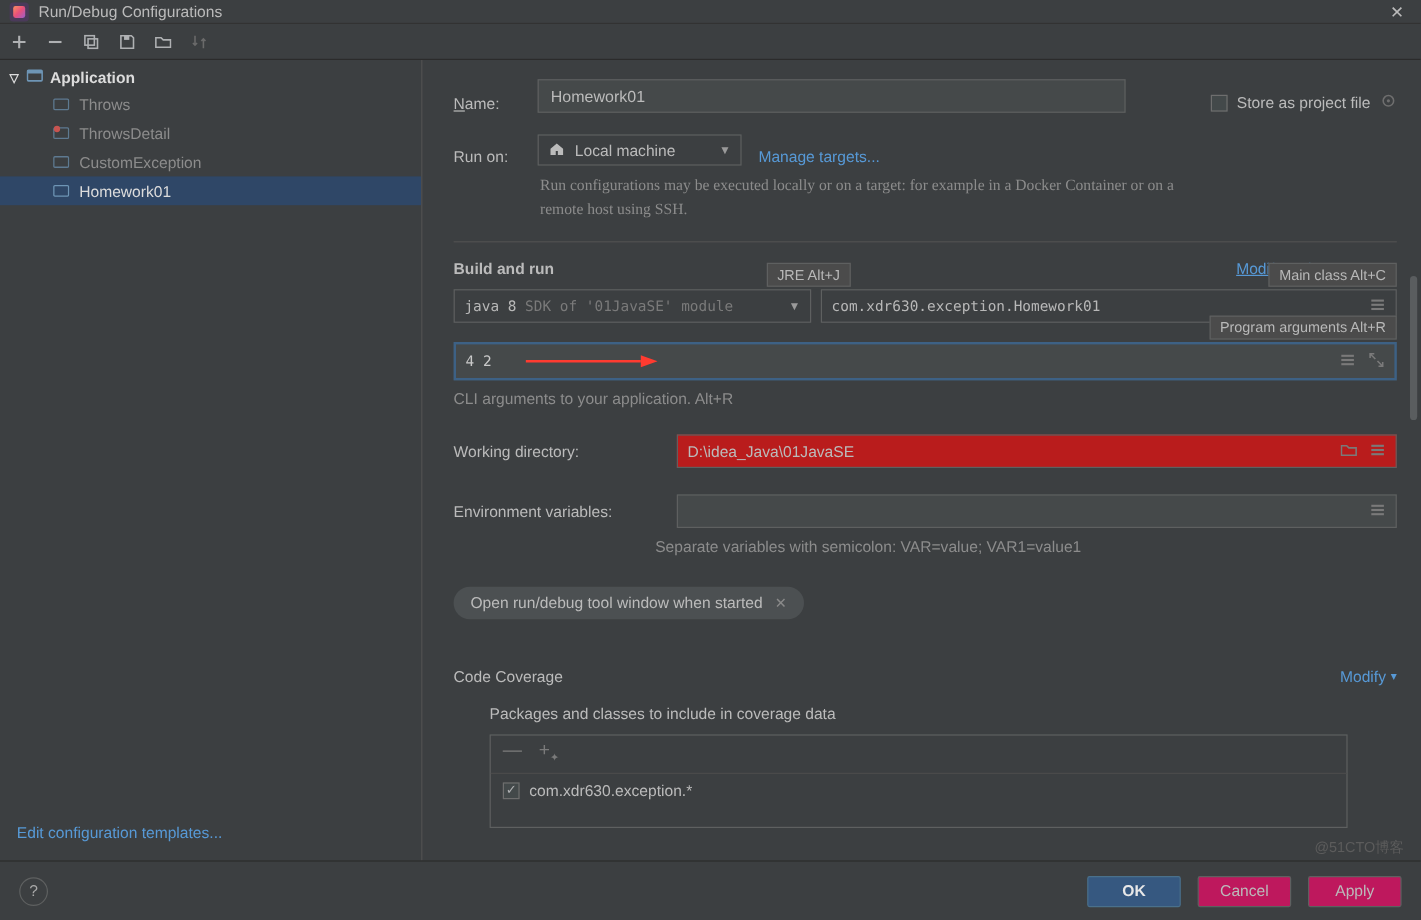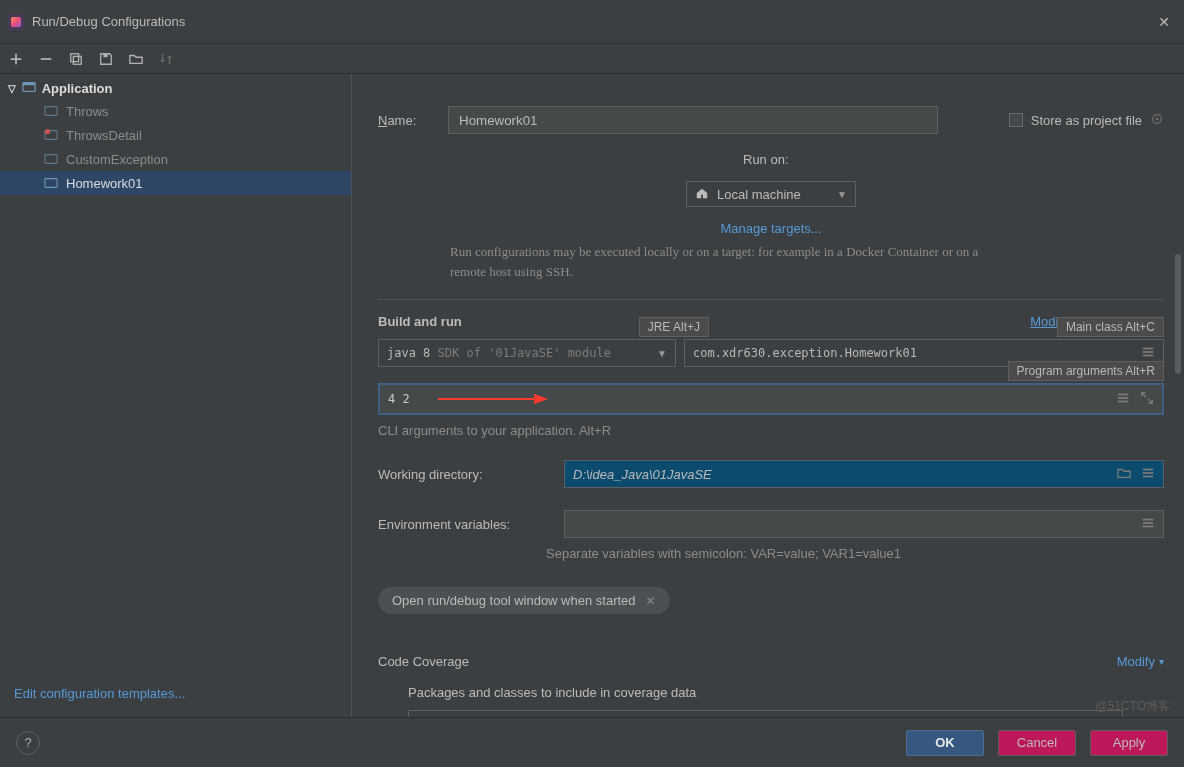--- a/index.html
+++ b/index.html
@@ -8,21 +8,21 @@
   font-size: 13px;
   background: #3c3f41;
   color: #bbbbbb;
   width: 1184px;
   height: 767px;
   overflow: hidden;
   display: flex;
   flex-direction: column;
 }
 .title-bar {
-  height: 44px;
+  height: 20px;
   display: flex;
   align-items: center;
   padding: 0 8px;
   border-bottom: 1px solid #323232;
 }
 .title-bar .app-icon { width:16px; height:16px; margin-right:8px; background:#4a3a5a; border-radius:3px; display:flex; align-items:center; justify-content:center; }
 .title-bar .app-icon::after { content:""; width:10px; height:10px; background:linear-gradient(135deg,#fd8f5f,#e84f7c,#9b5fcc); border-radius:2px; }
 .title-bar .title { flex:1; color:#bbbbbb; }
 .title-bar .close { color:#bbbbbb; cursor:pointer; padding:0 6px; font-size:14px; }
 
@@ -63,21 +63,21 @@
 .content {
   flex:1; position:relative; overflow:hidden;
 }
 .content-inner {
   position:absolute; left:0; top:0; right:10px; bottom:0;
   padding:16px 10px 0 26px;
   overflow:auto;
 }
 .scrollthumb { position:absolute; right:3px; top:180px; width:6px; height:120px; background:#5a5d5f; border-radius:3px; }
 
-.row { display:flex; align-items:center; margin-bottom:18px; gap:14px;margin-top:16px; }
+.row { display:flex; align-items:flex-end; margin-bottom:18px; gap:14px; }
 .lbl { width:56px; color:#bbbbbb; }
 .lbl .ul { text-decoration:underline; }
 .name-input {
   flex:0 0 490px; height:28px; background:#45494a; border:1px solid #5e6060;
   color:#bbbbbb; padding:0 10px; outline:none;
 }
 .store-wrap { margin-left:auto; display:flex; align-items:center; gap:8px; color:#bbbbbb; }
 .chk { width:14px; height:14px; border:1px solid #6e6e6e; background:#43494a; display:inline-block; }
 .gear-mini { color:#6e6e6e; }
 
@@ -123,22 +123,22 @@
 .args-input .end-icons { margin-left:auto; display:flex; gap:10px; color:#7a7a7a; }
 .arrow-annot {
   position:absolute; left:60px; top:10px; width:110px; height:12px; z-index:6; pointer-events:none;
 }
 .arrow-annot svg { width:110px; height:12px; }
 .cli-hint { color:#8c8c8c; margin-top:8px; }
 
 .wd-row, .env-row { display:flex; align-items:center; gap:36px; margin-top:22px; }
 .wd-row .flabel, .env-row .flabel { width:150px; }
 .wd-input {
-  flex:1; height:28px; border:1px solid #5e6060; background:#0c4a6e; color:#bbbbbb;
-  padding:0 8px; display:flex; align-items:center;font-style:italic;
+  flex:1; height:28px; border:1px solid #5e6060; background:#b91c1c; color:#bbbbbb;
+  padding:0 8px; display:flex; align-items:center;
 }
 .wd-input .end-icons { margin-left:auto; display:flex; gap:10px; color:#7a7a7a; }
 .env-input {
   flex:1; height:28px; border:1px solid #5e6060; background:#45494a; display:flex; align-items:center;
   padding:0 8px;
 }
 .env-input .end-icons { margin-left:auto; color:#7a7a7a; }
 .env-hint { margin-left:168px; color:#8c8c8c; margin-top:8px; }
 
 .chip {
@@ -276,21 +276,21 @@
           <span><span class="ul">S</span>tore as project file</span>
           <span class="gear-mini">
             <svg width="14" height="14" viewBox="0 0 16 16">
                 <circle cx="8" cy="8" r="5" fill="none" stroke="#6e6e6e" stroke-width="1.5"></circle>
                 <circle cx="8" cy="8" r="1.5" fill="#6e6e6e"></circle>
               </svg>
           </span>
         </div>
       </div>
 
-      <div class="row" style="margin-bottom:6px;flex-direction:column;">
+      <div class="row" style="margin-bottom:6px;">
         <span class="runon-lbl">Run on:</span>
         <div class="combo">
           <span>
             <svg width="14" height="14" viewBox="0 0 16 16">
                 <path d="M2 8l6-5 6 5v6H9v-4H7v4H2z" fill="#bbbbbb"></path>
               </svg>
           </span>
           <span>Local machine</span>
           <span class="arrow">▼</span>
         </div>

